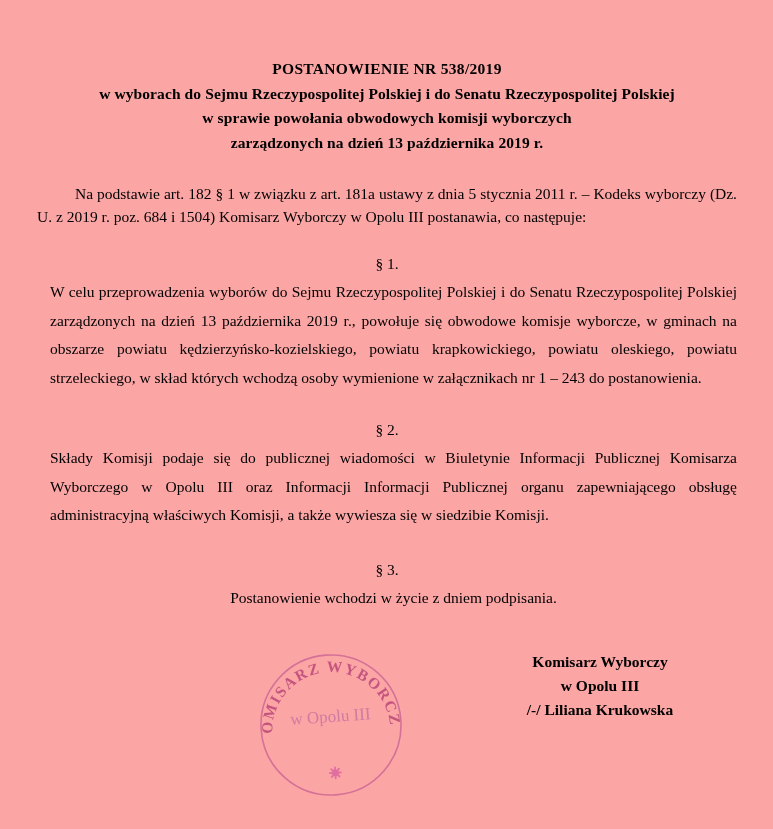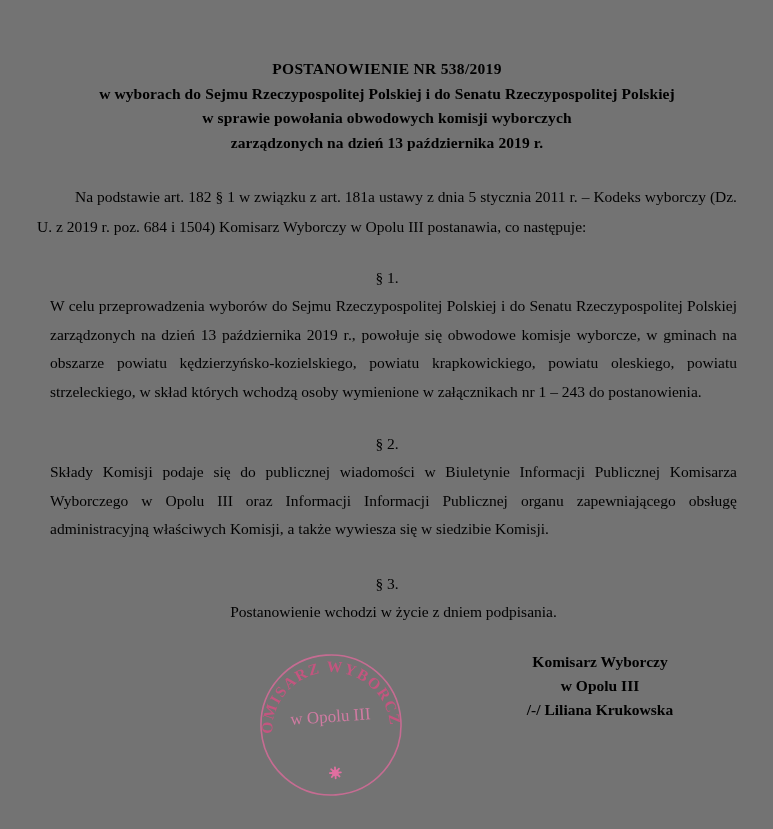--- a/index.html
+++ b/index.html
@@ -9,21 +9,21 @@
     background: #ffffff;
   }
   body {
     font-family: "Liberation Serif", "DejaVu Serif", serif;
     color: #000000;
   }
   .page {
     position: relative;
     width: 773px;
     height: 829px;
-    background: #737373;
+    background: #fca5a5;
     overflow: hidden;
   }
   .content {
     position: absolute;
     left: 37px;
     top: 0;
     width: 700px;
   }
   .title-block {
     margin-top: 57px;
@@ -34,21 +34,21 @@
     font-size: 15.5px;
     line-height: 24.5px;
     letter-spacing: 0.1px;
   }
   .title-line.first {
     letter-spacing: 0.3px;
   }
   .basis {
     margin-top: 27px;
     font-size: 15.5px;
-    line-height: 30px;
+    line-height: 23px;
     text-align: justify;
     text-justify: inter-word;
   }
   .basis .indent {
     display: inline-block;
     width: 38px;
   }
   .section-head {
     text-align: center;
     font-size: 15.5px;

